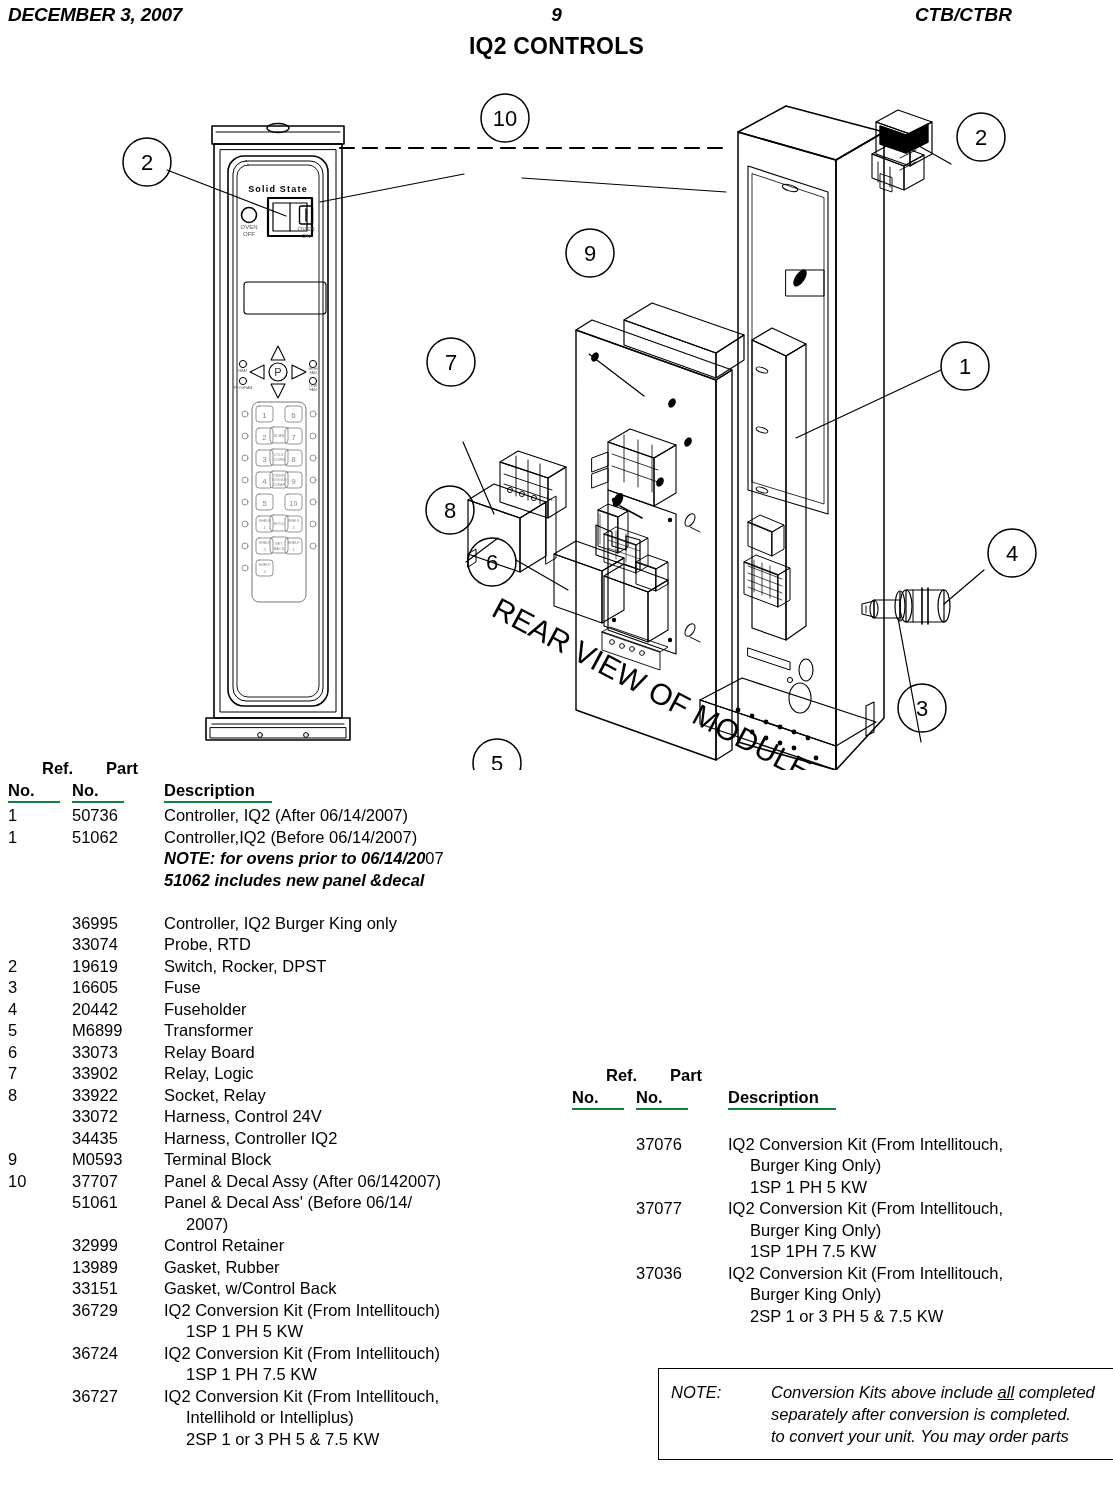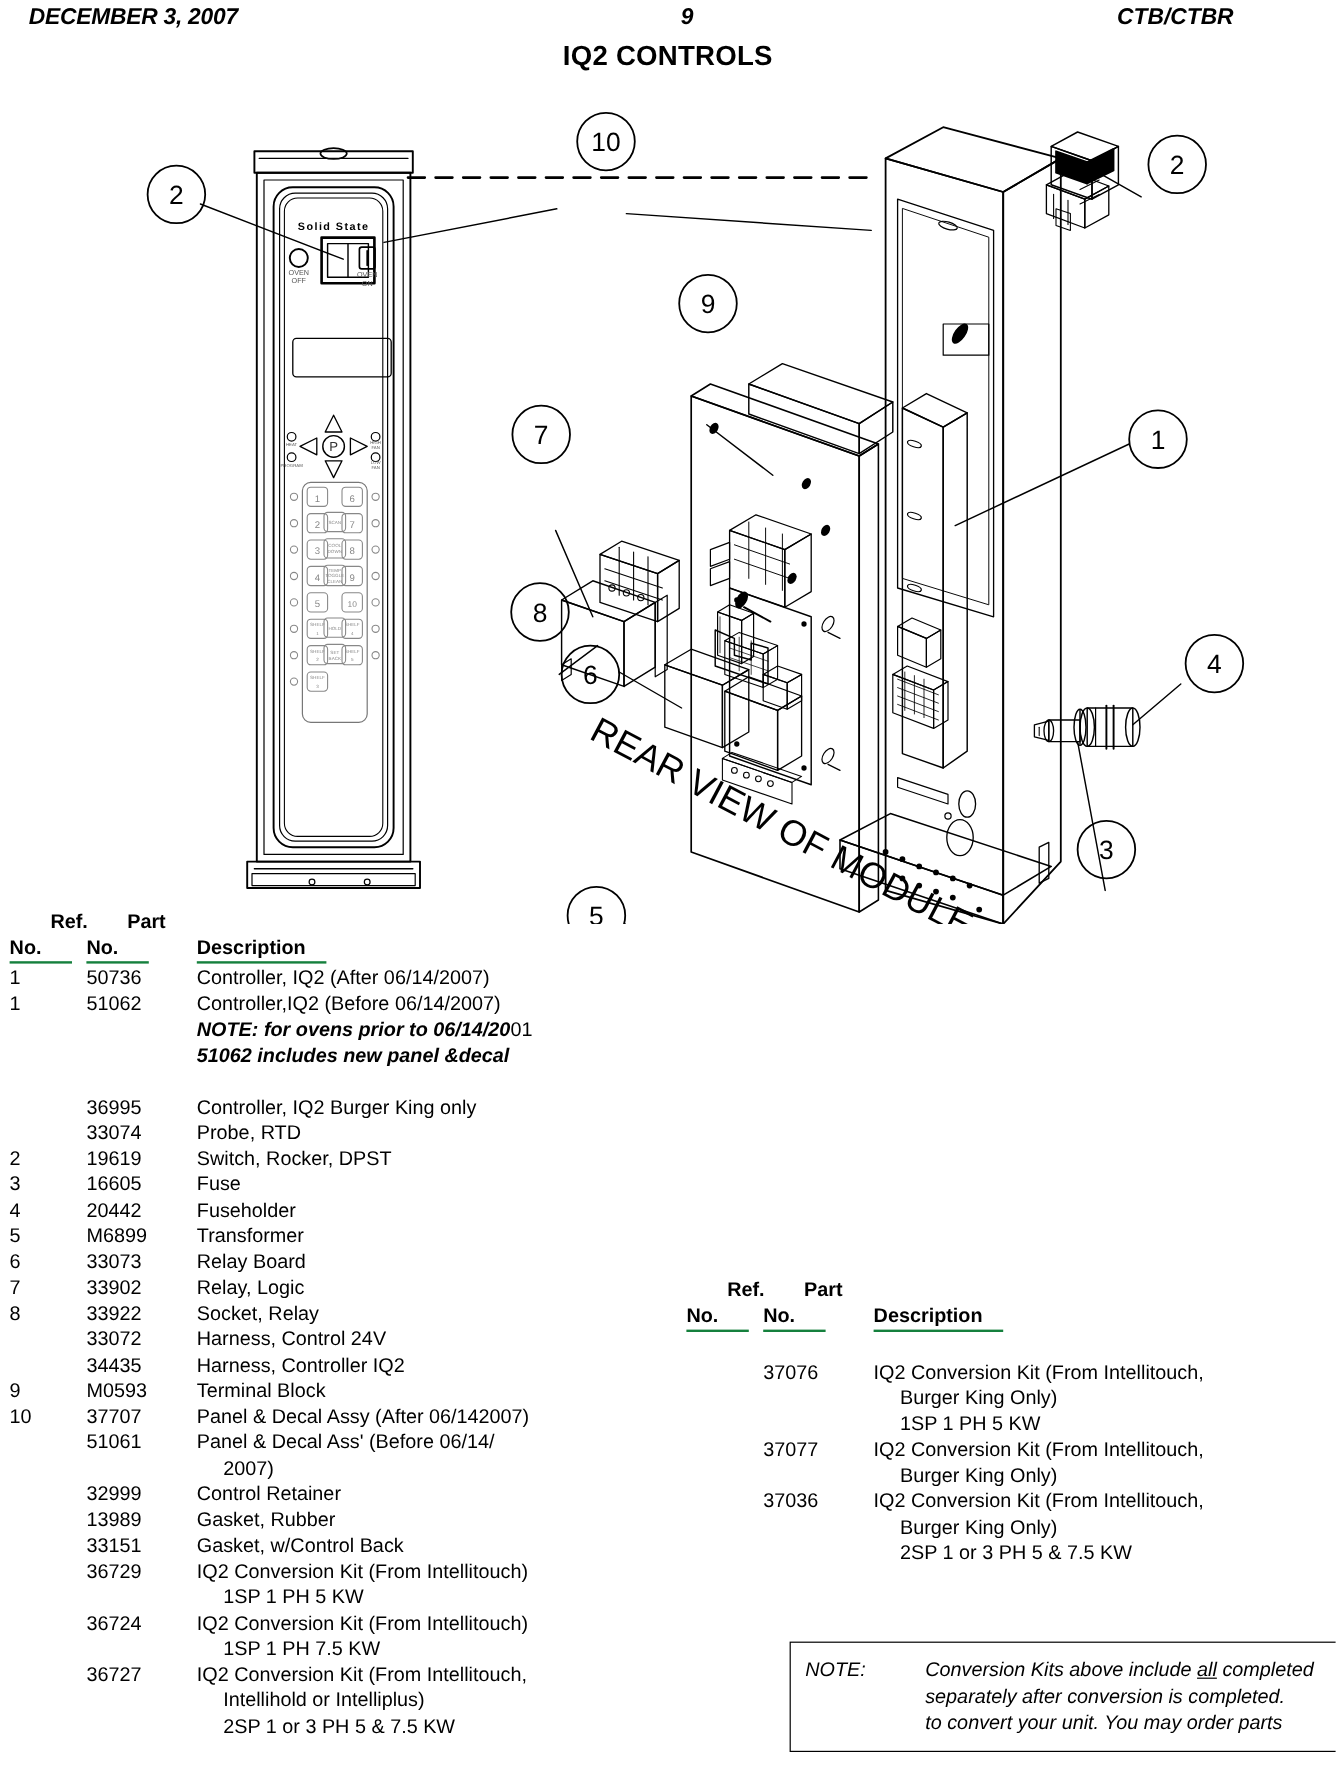--- a/index.html
+++ b/index.html
@@ -13,21 +13,21 @@
     position: relative;
     overflow: hidden;
     font-family: "Liberation Sans", sans-serif;
     color: #000000;
   }
 
   
   .page-header {
     position: absolute;
     top: 4px;
-    left: 16px;
+    left: 0;
     width: 1042px;
     height: 30px;
   }
   .hdr-date {
     position: absolute;
     left: 8px;
     top: 0;
     font-size: 19px;
     font-weight: bold;
     font-style: italic;
@@ -614,21 +614,21 @@
         <span class="desc">Controller, IQ2 (After 06/14/2007)</span>
       </div>
       <div class="prow">
         <span class="ref">1</span>
         <span class="part">51062</span>
         <span class="desc">Controller,IQ2  (Before  06/14/2007)</span>
       </div>
       <div class="prow bold-note">
         <span class="ref"></span>
         <span class="part"></span>
-        <span class="desc">NOTE: for ovens prior to 06/14/20<span class="plain">01</span></span>
+        <span class="desc">NOTE: for ovens prior to 06/14/20<span class="plain">07</span></span>
       </div>
       <div class="prow bold-note">
         <span class="ref"></span>
         <span class="part"></span>
         <span class="desc">51062 includes new panel &amp;decal</span>
       </div>
       <div class="spacer"></div>
       <div class="prow">
         <span class="ref"></span>
         <span class="part">36995</span>
@@ -793,20 +793,25 @@
         <span class="part">37077</span>
         <span class="desc">IQ2 Conversion Kit (From Intellitouch,</span>
       </div>
       <div class="prow">
         <span class="ref"></span>
         <span class="part"></span>
         <span class="desc ind">Burger King Only)</span>
       </div>
       <div class="prow">
         <span class="ref"></span>
+        <span class="part"></span>
+        <span class="desc ind">1SP 1PH 7.5 KW</span>
+      </div>
+      <div class="prow">
+        <span class="ref"></span>
         <span class="part">37036</span>
         <span class="desc">IQ2 Conversion Kit (From Intellitouch,</span>
       </div>
       <div class="prow">
         <span class="ref"></span>
         <span class="part"></span>
         <span class="desc ind">Burger King Only)</span>
       </div>
       <div class="prow">
         <span class="ref"></span>

